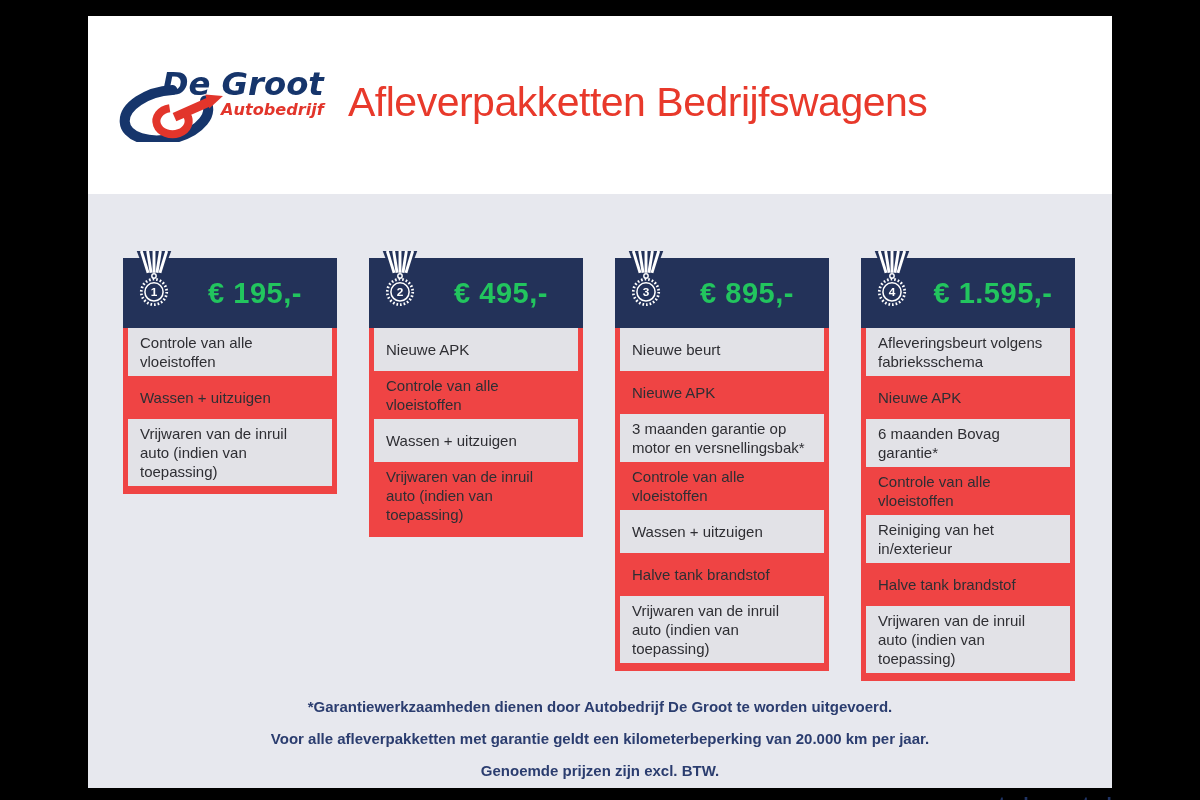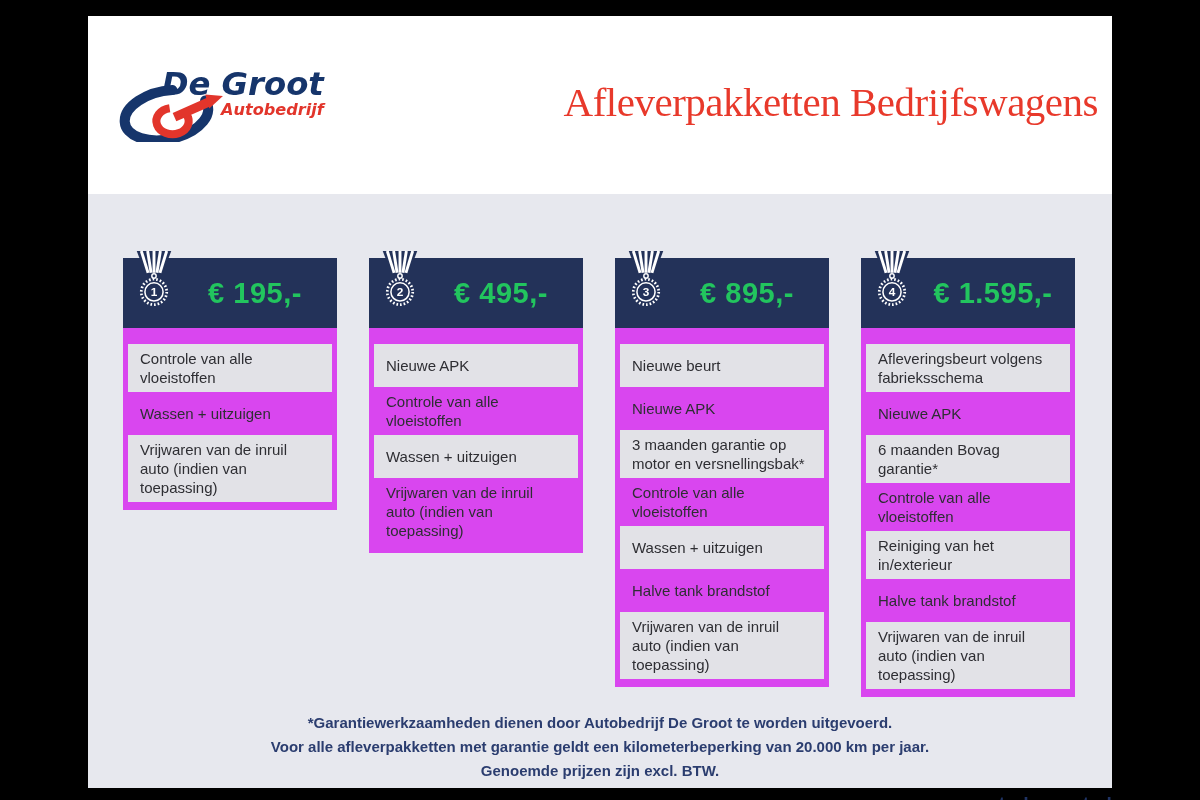--- a/index.html
+++ b/index.html
@@ -20,44 +20,44 @@
     font-family:"Liberation Sans",sans-serif;
     position:relative;overflow:hidden;
   }
   .page{
     position:absolute;left:88px;top:16px;width:1024px;height:767px;
     background:#fff;
   }
   .top{height:178px;display:flex;align-items:center;}
   .logo{margin-left:28px;width:232px;height:74px;flex:none;}
   .title{
-    flex:1;text-align:right;margin:0 14px 6px 0;
-    font-size:41px;font-weight:400;letter-spacing:-0.5px;color:var(--red);font-family:Liberation Serif, serif;
+    flex:1;text-align:left;margin:0 14px 6px 0;
+    font-size:41px;font-weight:400;letter-spacing:-0.5px;color:var(--red);
   }
   .panel{height:594px;background:var(--panel);}
   .columns{display:flex;gap:32px;padding:64px 35px 0;align-items:flex-start;}
   .pkg{width:214px;flex:none;}
   .pkg-header{
     position:relative;height:70px;background:var(--navy);
     display:flex;align-items:center;
   }
   .medal{position:absolute;left:9px;top:-7px;width:44px;height:60px;overflow:visible;}
   .medal-num{font-family:"Liberation Sans",sans-serif;font-weight:bold;font-size:13px;fill:#fff;}
   .price{
     flex:1;margin-left:50px;text-align:center;color:#22c55e;
     font-weight:bold;font-size:29px;letter-spacing:0.5px;
   }
-  .pkg-body{background:#d946ef;padding:16px 5px 8px;}
+  .pkg-body{background:#ef4444;padding:0 5px 8px;}
   .row{
     min-height:43px;display:flex;align-items:center;
     padding:5px 12px;font-size:15px;line-height:19px;color:var(--ink);
   }
   .row:nth-child(odd){background:var(--rowgray);}
   .notes{margin-top:14px;text-align:center;color:var(--footer);font-weight:bold;font-size:15px;line-height:24px;}
-  .notes p{margin:0;}
+  .notes p{margin:8px;}
   .website{margin-top:10px;text-align:right;color:var(--footer-dark);font-weight:bold;font-size:19px;letter-spacing:0.2px;margin-left:32px;}
 </style>
 </head>
 <body>
 
 <div class="page">
 
   <div class="top">
     <svg class="logo" viewBox="0 0 230 72" aria-hidden="true">
 

